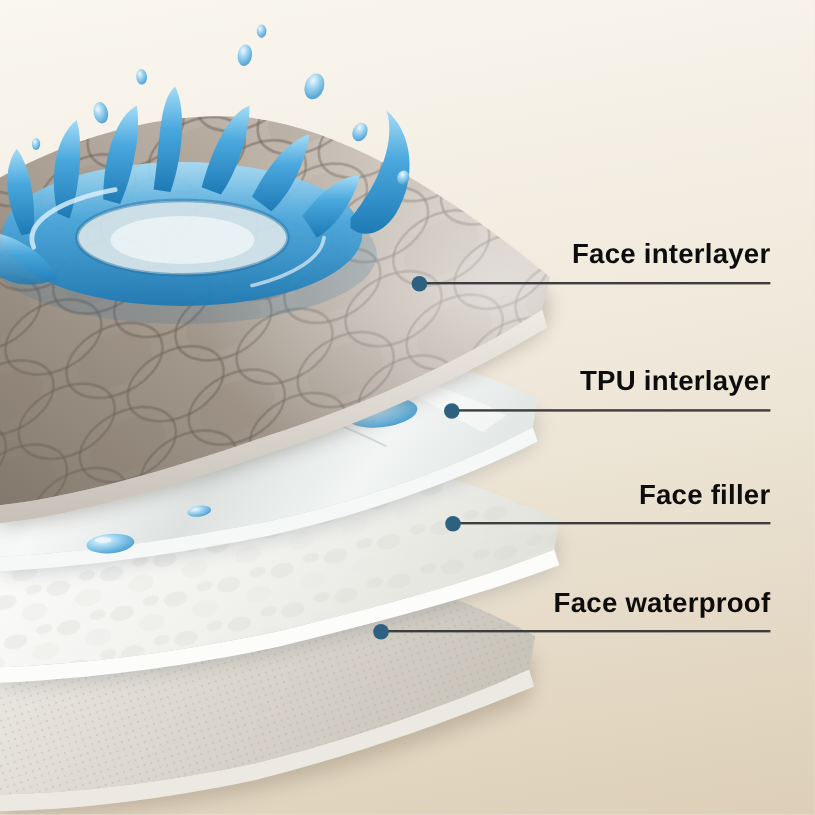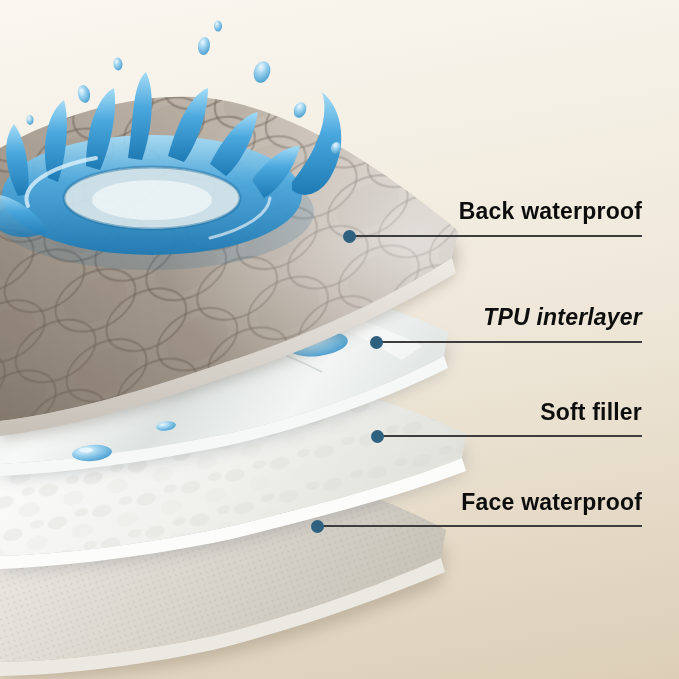--- a/index.html
+++ b/index.html
@@ -163,29 +163,29 @@
         <ellipse cx="204" cy="46" rx="6" ry="9" transform="rotate(8 204 46)"></ellipse>
         <ellipse cx="218" cy="26" rx="4" ry="5.5"></ellipse>
         <ellipse cx="262" cy="72" rx="8" ry="11" transform="rotate(18 262 72)"></ellipse>
         <ellipse cx="300" cy="110" rx="6" ry="8" transform="rotate(24 300 110)"></ellipse>
         <ellipse cx="336" cy="148" rx="5" ry="6" transform="rotate(20 336 148)"></ellipse>
         <ellipse cx="30" cy="120" rx="3.5" ry="5"></ellipse>
       </g>
     </g>
   </svg>
 
-  <span class="callout-text t1" style="color: rgb(13, 13, 13);">Back waterproof</span>
+  <span class="callout-text t1" style="color: rgb(13, 13, 13);">Face interlayer</span>
   <span class="callout-line l1" style="background: rgb(61, 61, 61);"></span>
   <span class="callout-dot d1" style="background: rgb(46, 97, 127);"></span>
 
-  <span class="callout-text t2" style="color: rgb(13, 13, 13); font-style: italic;">TPU interlayer</span>
+  <span class="callout-text t2" style="color: rgb(13, 13, 13);">TPU interlayer</span>
   <span class="callout-line l2" style="background: rgb(61, 61, 61);"></span>
   <span class="callout-dot d2" style="background: rgb(46, 97, 127);"></span>
 
-  <span class="callout-text t3" style="color: rgb(13, 13, 13);">Soft filler</span>
+  <span class="callout-text t3" style="color: rgb(13, 13, 13);">Face filler</span>
   <span class="callout-line l3" style="background: rgb(61, 61, 61);"></span>
   <span class="callout-dot d3" style="background: rgb(46, 97, 127);"></span>
 
   <span class="callout-text t4" style="color: rgb(13, 13, 13);">Face waterproof</span>
   <span class="callout-line l4" style="background: rgb(61, 61, 61);"></span>
   <span class="callout-dot d4" style="background: rgb(46, 97, 127);"></span>
 
 </div>
 
 </body></html>

